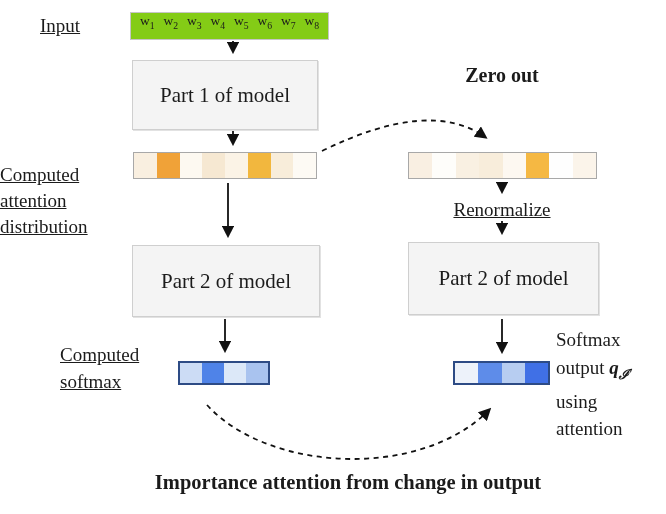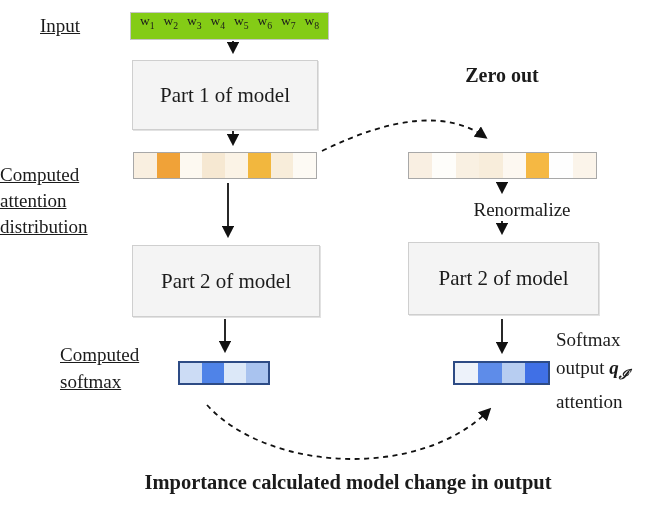--- a/index.html
+++ b/index.html
@@ -99,21 +99,21 @@
       <div class="cell" style="background: rgb(253, 248, 241);"></div>
       <div class="cell" style="background: rgb(245, 184, 67);"></div>
       <div class="cell" style="background: rgb(254, 254, 254);"></div>
       <div class="cell" style="background: rgb(251, 244, 234);"></div>
     </div>
 
   <div class="label bold center" style="left:402px;top:63px;width:200px;line-height:25px;">
     <div>Zero out</div>
   </div>
 
-  <div class="label center" style="left:422px;top:197px;width:200px;">Renormalize</div>
+  <div class="label center" style="left:402px;top:197px;width:200px;text-decoration:underline;">Renormalize</div>
 
   <div class="model-box" style="left:132px;top:245px;width:186px;height:70px;">
     <span>Part 2 of model</span>
   </div>
   <div class="model-box" style="left:408px;top:242px;width:189px;height:71px;">
     <span>Part 2 of model</span>
   </div>
 
   <div class="label right" style="left:60px;top:341px;width:108px;line-height:27px;">
     <div>Computed</div>
@@ -132,18 +132,19 @@
       <div class="cell" style="background: rgb(183, 205, 241);"></div>
       <div class="cell" style="background: rgb(64, 112, 230);"></div>
     </div>
 
   <div class="label" style="left:556px;top:326px;width:110px;line-height:27.5px;">
     <div>Softmax</div>
     <div>
       <span>output</span>
       <span class="mathq"><span>q</span><sub>ℐ′</sub></span>
     </div>
+    <div>using</div>
     <div>attention</div>
   </div>
 
-  <div class="caption">Importance calculated model change in output</div>
+  <div class="caption">Importance attention from change in output</div>
 
 </div>
 
 </body></html>

